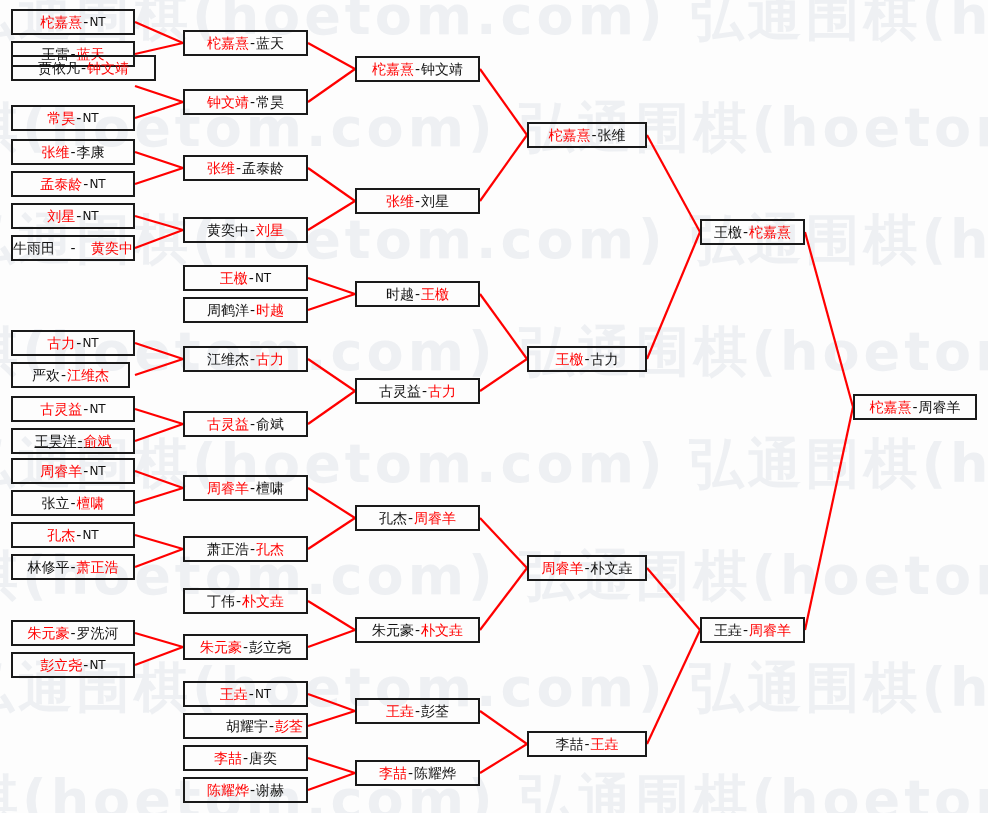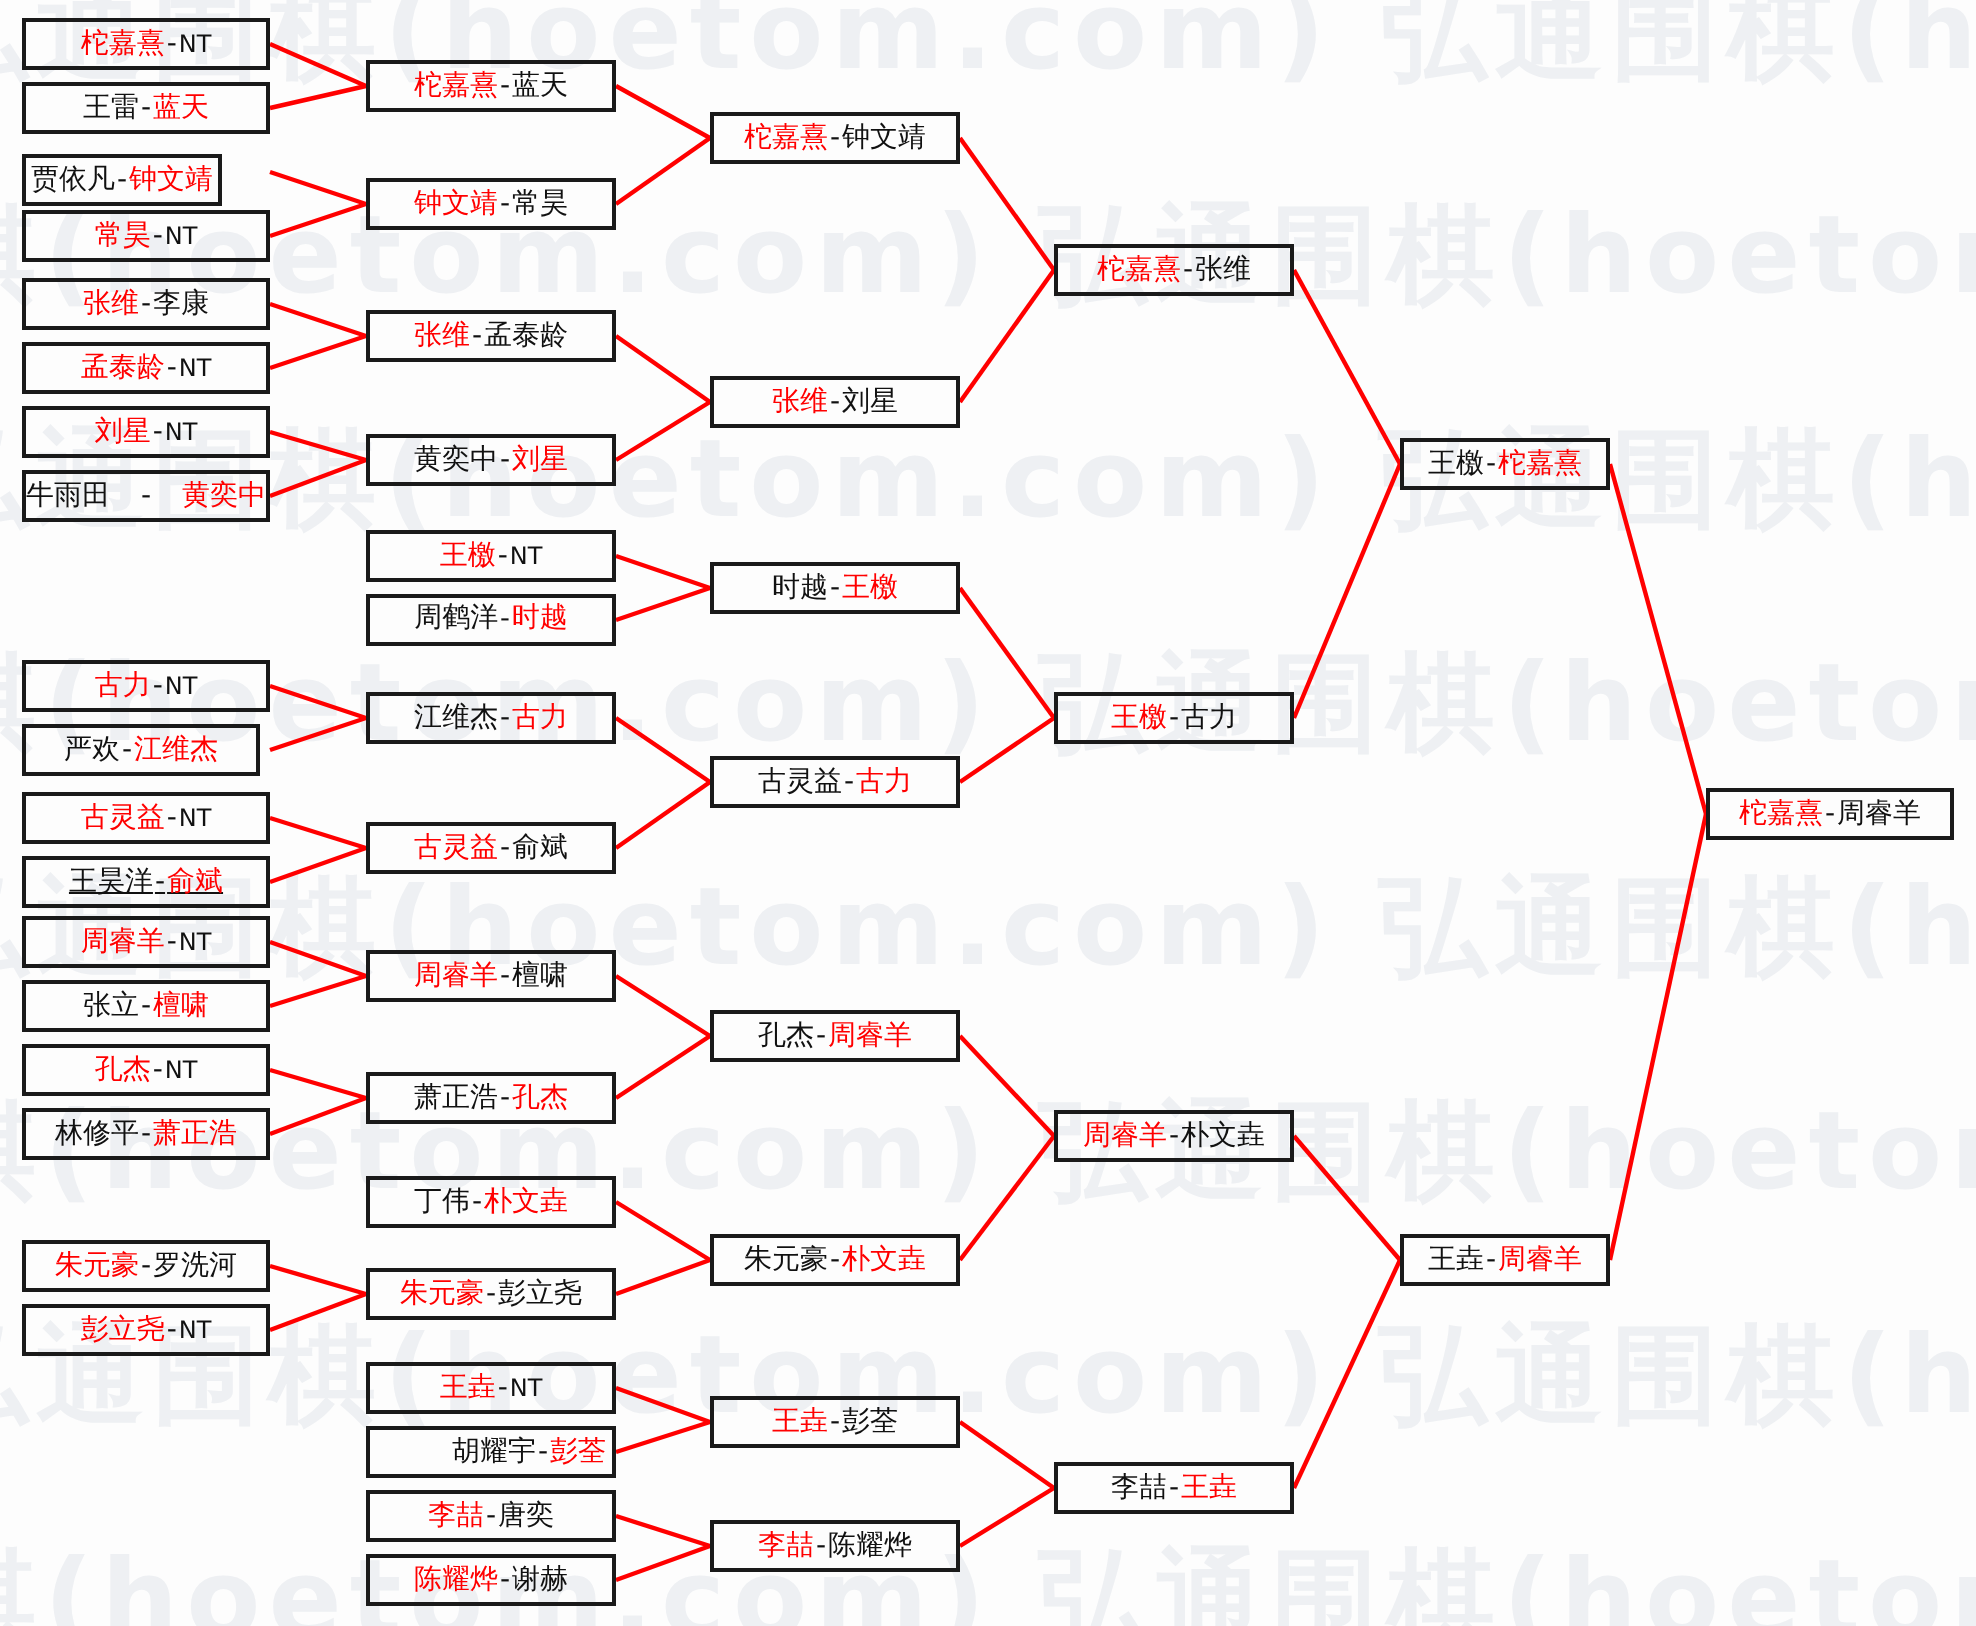--- a/index.html
+++ b/index.html
@@ -107,21 +107,21 @@
 <div class="box" style="left: 11px; top: 9px; width: 124px; height: 26px;">
       <span class="seg win">柁嘉熹</span>
       <span class="sep">-</span>
       <span class="seg lose nt">NT</span>
     </div>
     <div class="box" style="left: 11px; top: 41px; width: 124px; height: 26px;">
       <span class="seg lose">王雷</span>
       <span class="sep">-</span>
       <span class="seg win">蓝天</span>
     </div>
-    <div class="box" style="left: 11px; top: 77px; width: 100px; height: 26px;">
+    <div class="box" style="left: 11px; top: 55px; width: 145px; height: 26px;">
       <span class="seg lose">贾依凡</span>
       <span class="sep">-</span>
       <span class="seg win">钟文靖</span>
     </div>
     <div class="box" style="left: 11px; top: 105px; width: 124px; height: 26px;">
       <span class="seg win">常昊</span>
       <span class="sep">-</span>
       <span class="seg lose nt">NT</span>
     </div>
     <div class="box" style="left: 11px; top: 139px; width: 124px; height: 26px;">
@@ -142,21 +142,21 @@
     <div class="box" style="left: 11px; top: 235px; width: 124px; height: 26px; justify-content: space-between;">
       <span class="seg lose">牛雨田</span>
       <span class="sep">-</span>
       <span class="seg win">黄奕中</span>
     </div>
     <div class="box" style="left: 183px; top: 265px; width: 125px; height: 26px;">
       <span class="seg win">王檄</span>
       <span class="sep">-</span>
       <span class="seg lose nt">NT</span>
     </div>
-    <div class="box" style="left: 183px; top: 297px; width: 125px; height: 26px; font-family: Liberation Serif, serif;">
+    <div class="box" style="left: 183px; top: 297px; width: 125px; height: 26px;">
       <span class="seg lose">周鹤洋</span>
       <span class="sep">-</span>
       <span class="seg win">时越</span>
     </div>
     <div class="box" style="left: 11px; top: 330px; width: 124px; height: 26px;">
       <span class="seg win">古力</span>
       <span class="sep">-</span>
       <span class="seg lose nt">NT</span>
     </div>
     <div class="box" style="left: 11px; top: 362px; width: 119px; height: 26px;">

